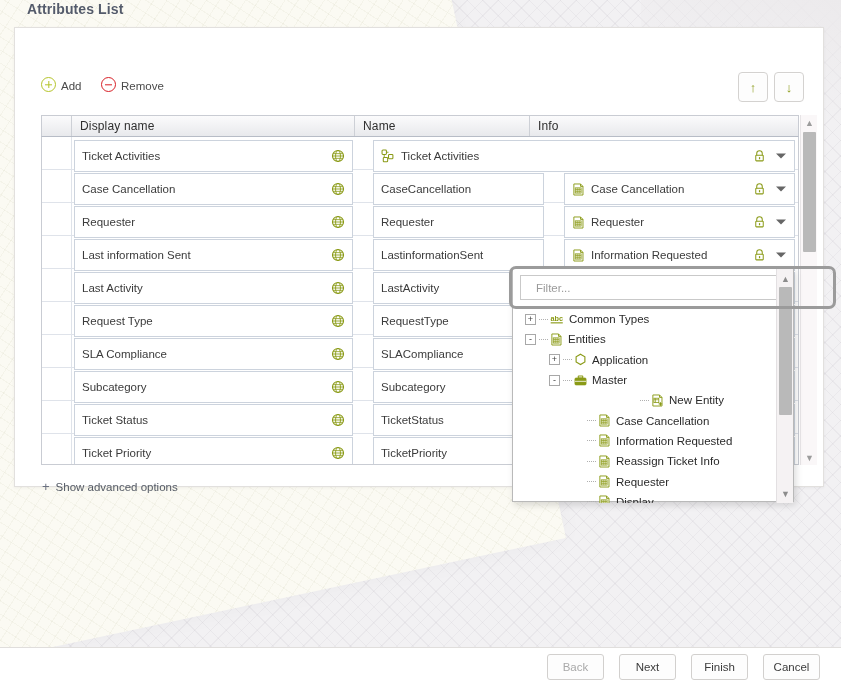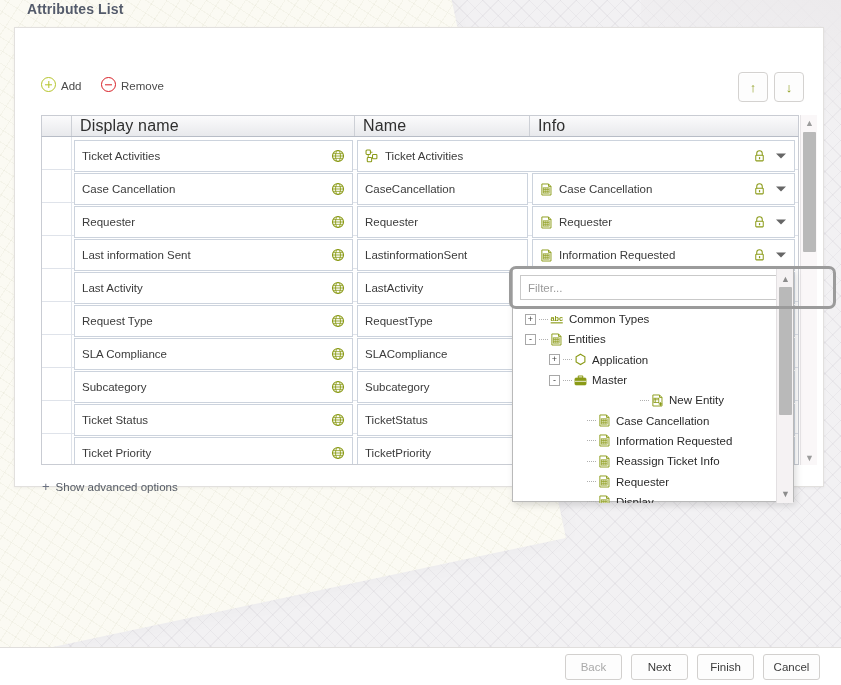--- a/index.html
+++ b/index.html
@@ -129,21 +129,21 @@
     width: 758px; height: 350px;
   }
   .grid-head {
     display: flex;
     height: 22px;
     background: linear-gradient(#fbfbfc, #e8e9ec);
     border: 1px solid #c9ccd3;
     border-bottom: 1px solid #b7bcc6;
   }
   .gh-cell {
-    font-size: 16px; color: #2f2f2f;
+    font-size: 12px; color: #2f2f2f;
     display: flex; align-items: center;
     padding-left: 8px;
     border-right: 1px solid #cdd0d6;
     letter-spacing: .15px;
   }
   .gh-sel  { width: 30px; padding-left: 0; }
   .gh-disp { width: 283px; }
   .gh-name { width: 175px; }
   .gh-type { flex: 1; border-right: none; }
 
@@ -160,21 +160,21 @@
     display: flex;
     height: 33px;
     border-bottom: 1px solid #dfe3ea;
   }
   .cell-sel {
     width: 30px;
     border-right: 1px solid #dfe3ea;
     background: #fff;
   }
   .cell {
-    margin: 3px 2px 3px 2px;
+    margin: 3px 18px 3px 2px;
     background: #fff;
     border: 1px solid #ccd3dd;
     display: flex; align-items: center;
     font-size: 11.5px; color: #3b3b3b;
     padding: 15px 7px;
     position: relative;
   }
   .cell-disp { width: 279px; }
   .cell-name { width: 171px; }
   .cell-type { flex: 1; margin-right: 3px; }
@@ -231,21 +231,21 @@
     box-shadow: 2px 3px 7px rgba(0,0,0,0.14);
     z-index: 40;
   }
   .dd-filter-wrap { padding: 6px 7px 4px 7px; }
   .dd-filter {
     width: 100%; height: 25px;
     border: 1px solid #c9c9c9;
     background: #fff;
     font-size: 11.5px;
     color: #888;
-    padding: 0 7px;
+    padding: 0 15px;
     font-family: "Liberation Sans", sans-serif;
     outline: none;
   }
   .dd-filter::placeholder { color: #9a9a9a; }
   .dd-tree {
     position: absolute; left: 0; top: 38px;
     width: 264px; height: 196px;
     overflow: hidden;
     padding-top: 2px;
   }
@@ -308,21 +308,21 @@
     pointer-events: none;
   }
 
   
   .wizard-bar {
     position: absolute; left: 0; bottom: 0;
     width: 841px; height: 38px;
     background: #ffffff;
     border-top: 1px solid #e0dedc;
     display: flex; align-items: center; justify-content: flex-end;
-    gap: 9px; padding-right: 21px;
+    gap: 15px; padding-right: 21px;
   }
   .wz-btn {
     min-width: 57px; height: 26px;
     border: 1px solid #d2d0ce;
     background: #fdfdfd;
     border-radius: 3px;
     font-size: 11.5px;
     color: #3c3c3c;
     display: flex; align-items: center; justify-content: center;
     cursor: pointer;

